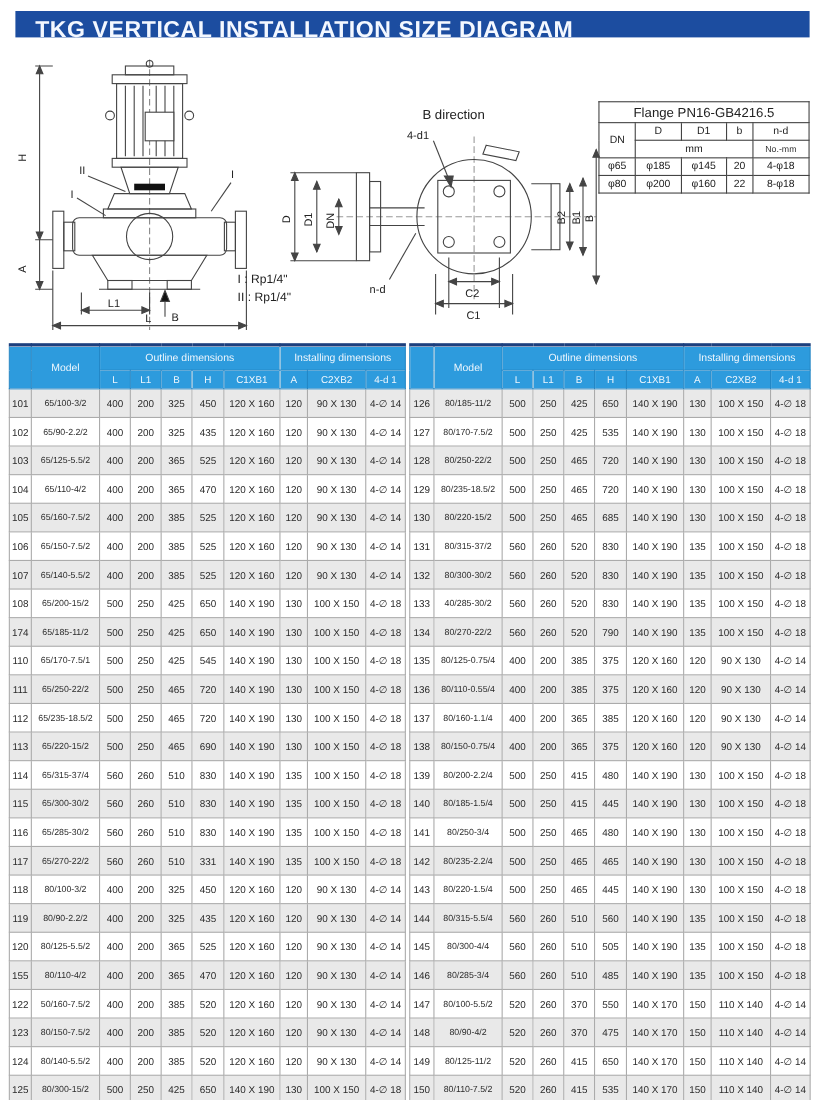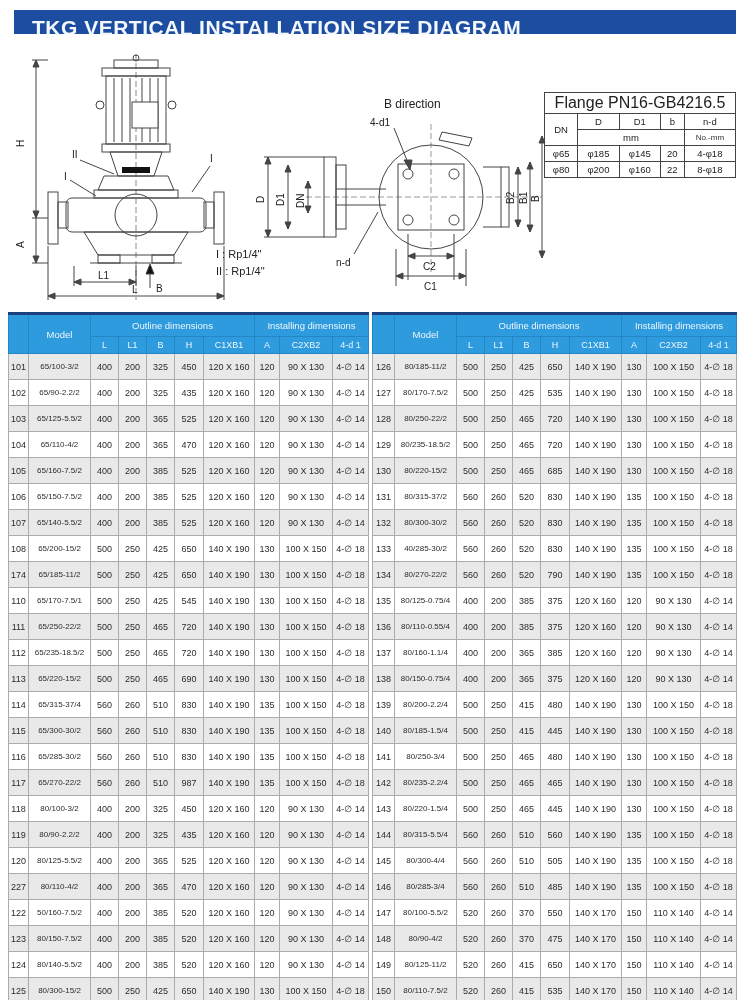--- a/index.html
+++ b/index.html
@@ -10,21 +10,21 @@
         line-height:36px;padding-left:18px;box-sizing:border-box;letter-spacing:.5px;}
   .diagram-area{position:absolute;left:0;top:46px;width:744px;height:258px;}
   .svg-front{position:absolute;left:14px;top:4px;}
   .svg-bdir{position:absolute;left:246px;top:48px;}
   .notes{position:absolute;left:216px;top:200px;font-size:11px;color:#222;line-height:17px;}
   
   .flange{position:absolute;left:544px;top:46px;border-collapse:collapse;width:192px;
         font-size:9.5px;color:#222;}
   .flange th,.flange td{border:1px solid #444;text-align:center;padding:1px 2px;height:13px;
         font-weight:normal;white-space:nowrap;}
-  .flange .ttl{font-size:16px;height:16px;}
+  .flange .ttl{font-size:12px;height:16px;}
   .flange .sub{font-size:8px;color:#333;}
   
   .dtable{position:absolute;top:312px;border-collapse:collapse;table-layout:fixed;width:360px;
         border:1px solid #3a3a3a;border-top:3px solid #1c3f7d;font-size:9px;}
   .dtable.left{left:8px;}
   .dtable.right{left:372px;width:364px;}
   .dtable th{background:#2d9bdd;color:#eef6fd;font-weight:normal;border:1px solid #2387c6;
         font-size:9px;padding:0;white-space:nowrap;overflow:hidden;}
   .dtable thead tr:first-child th{height:21px;font-size:9.5px;}
   .dtable thead tr:last-child th{height:16px;}
@@ -455,21 +455,21 @@
           <td>135</td>
           <td>100 X 150</td>
           <td>4-∅ 18</td>
         </tr>
         <tr class="alt">
           <td>117</td>
           <td class="model">65/270-22/2</td>
           <td>560</td>
           <td>260</td>
           <td>510</td>
-          <td>987</td>
+          <td>331</td>
           <td>140 X 190</td>
           <td>135</td>
           <td>100 X 150</td>
           <td>4-∅ 18</td>
         </tr>
         <tr>
           <td>118</td>
           <td class="model">80/100-3/2</td>
           <td>400</td>
           <td>200</td>
@@ -498,21 +498,21 @@
           <td>400</td>
           <td>200</td>
           <td>365</td>
           <td>525</td>
           <td>120 X 160</td>
           <td>120</td>
           <td>90 X 130</td>
           <td>4-∅ 14</td>
         </tr>
         <tr class="alt">
-          <td>227</td>
+          <td>155</td>
           <td class="model">80/110-4/2</td>
           <td>400</td>
           <td>200</td>
           <td>365</td>
           <td>470</td>
           <td>120 X 160</td>
           <td>120</td>
           <td>90 X 130</td>
           <td>4-∅ 14</td>
         </tr>

